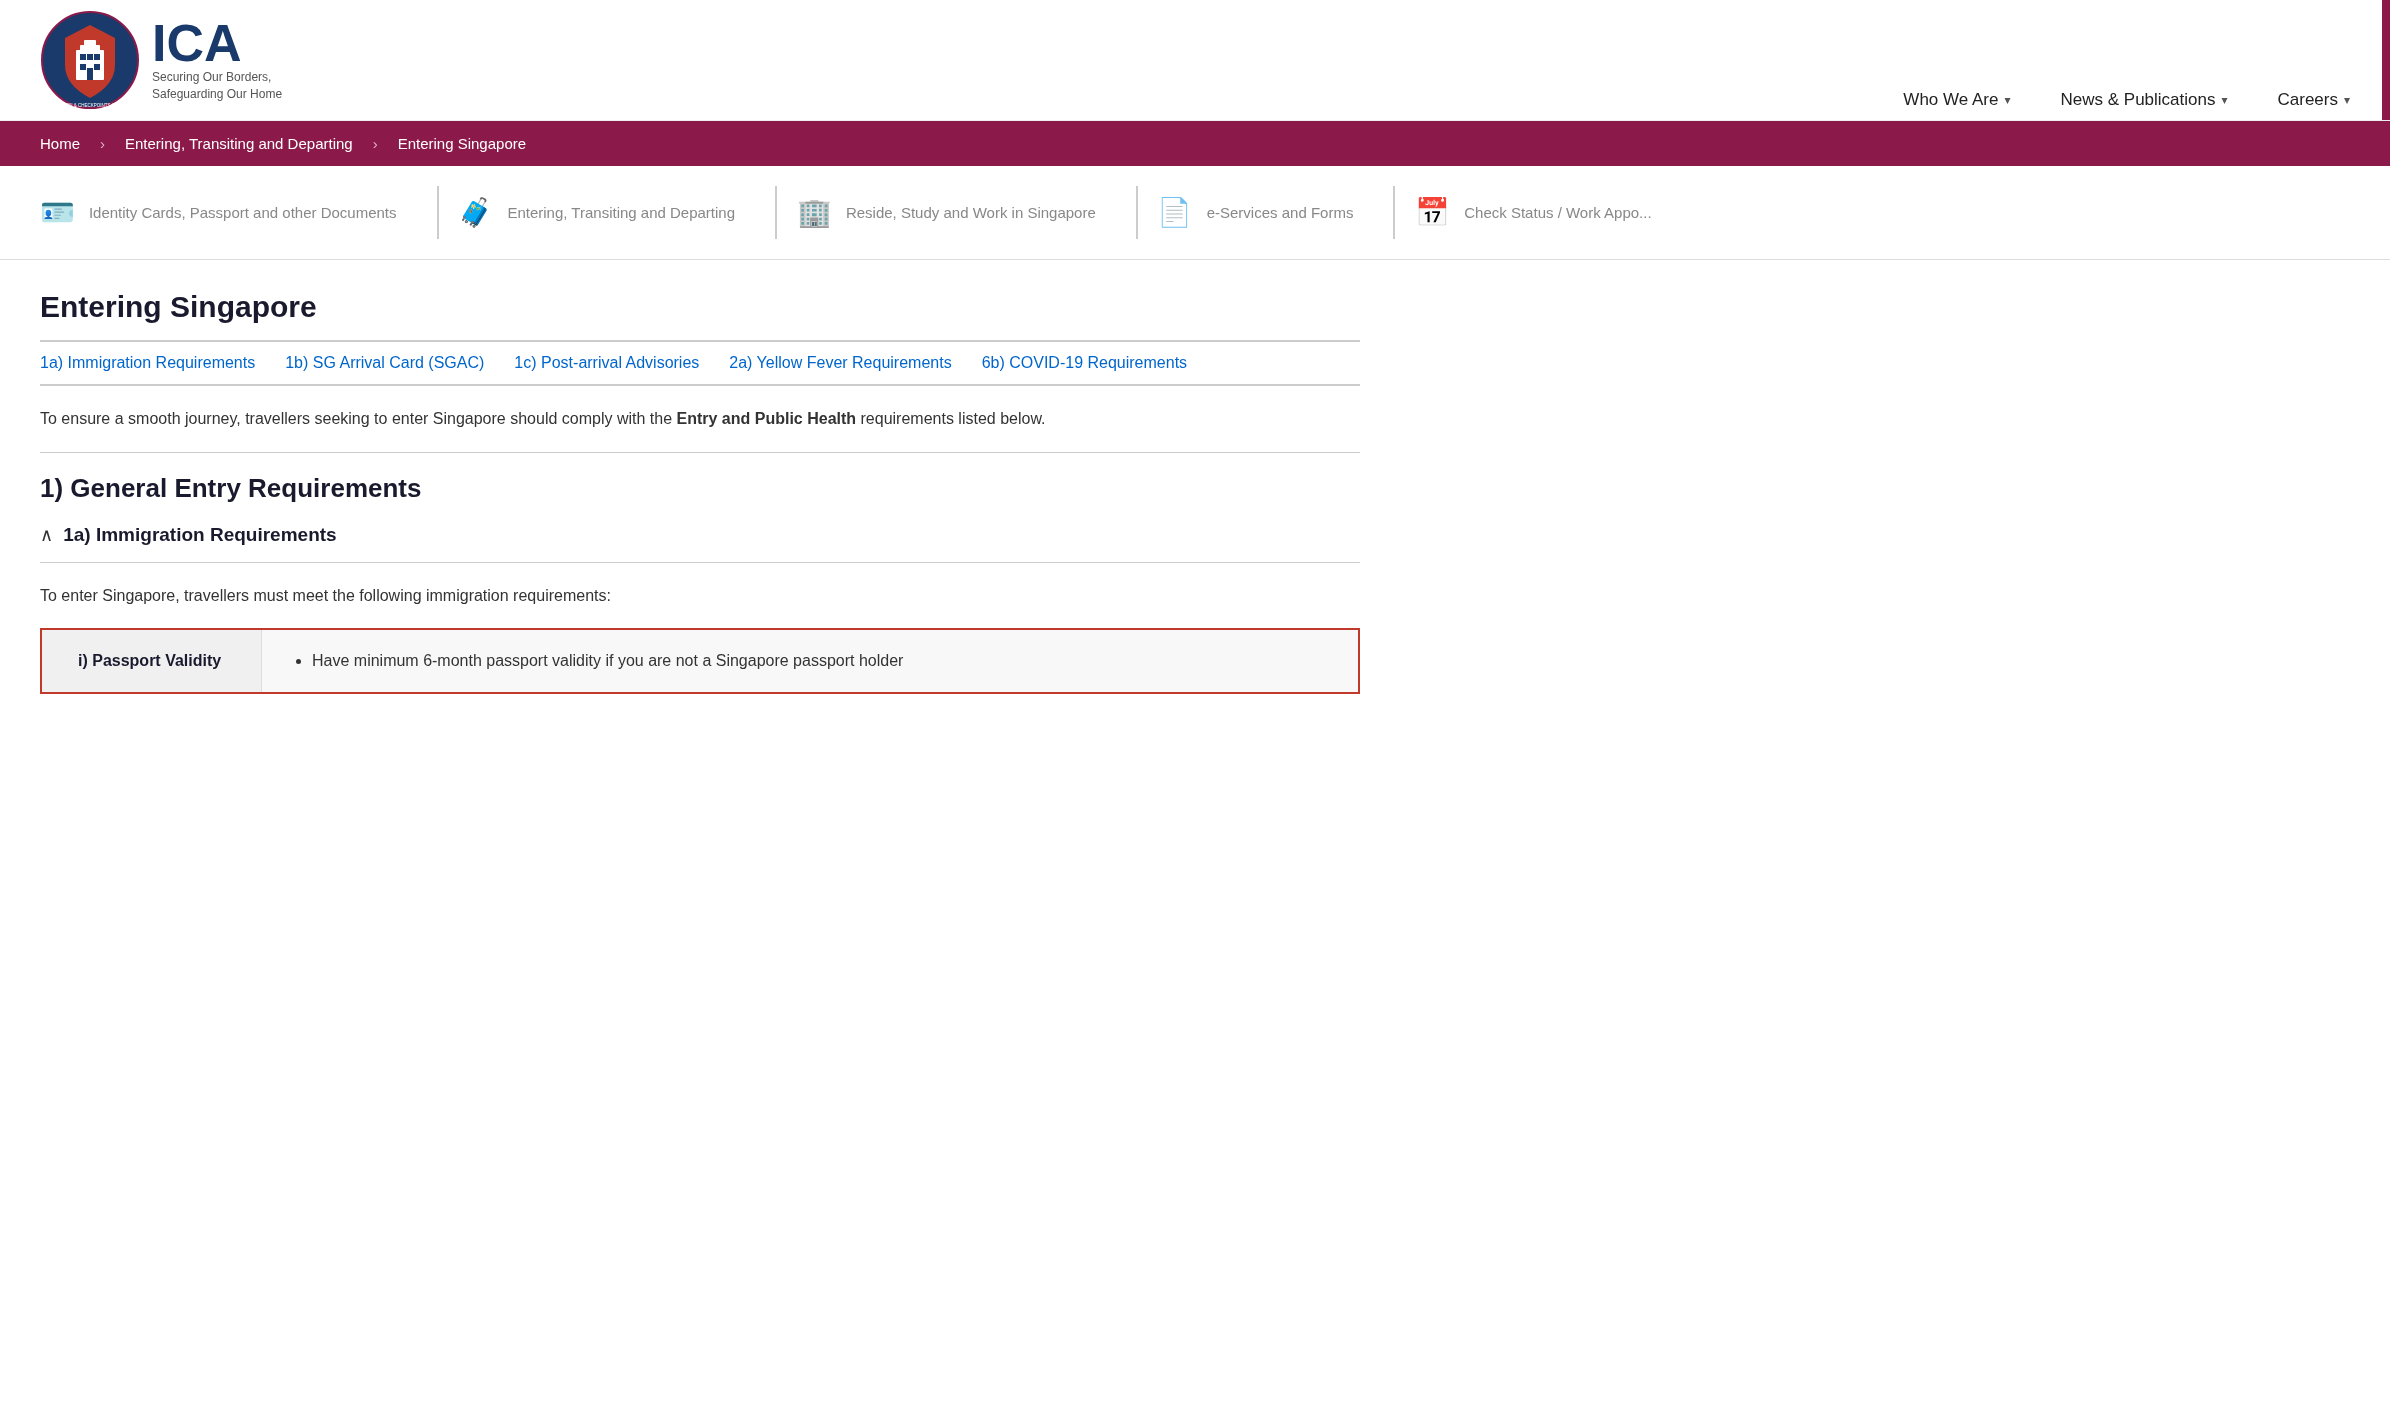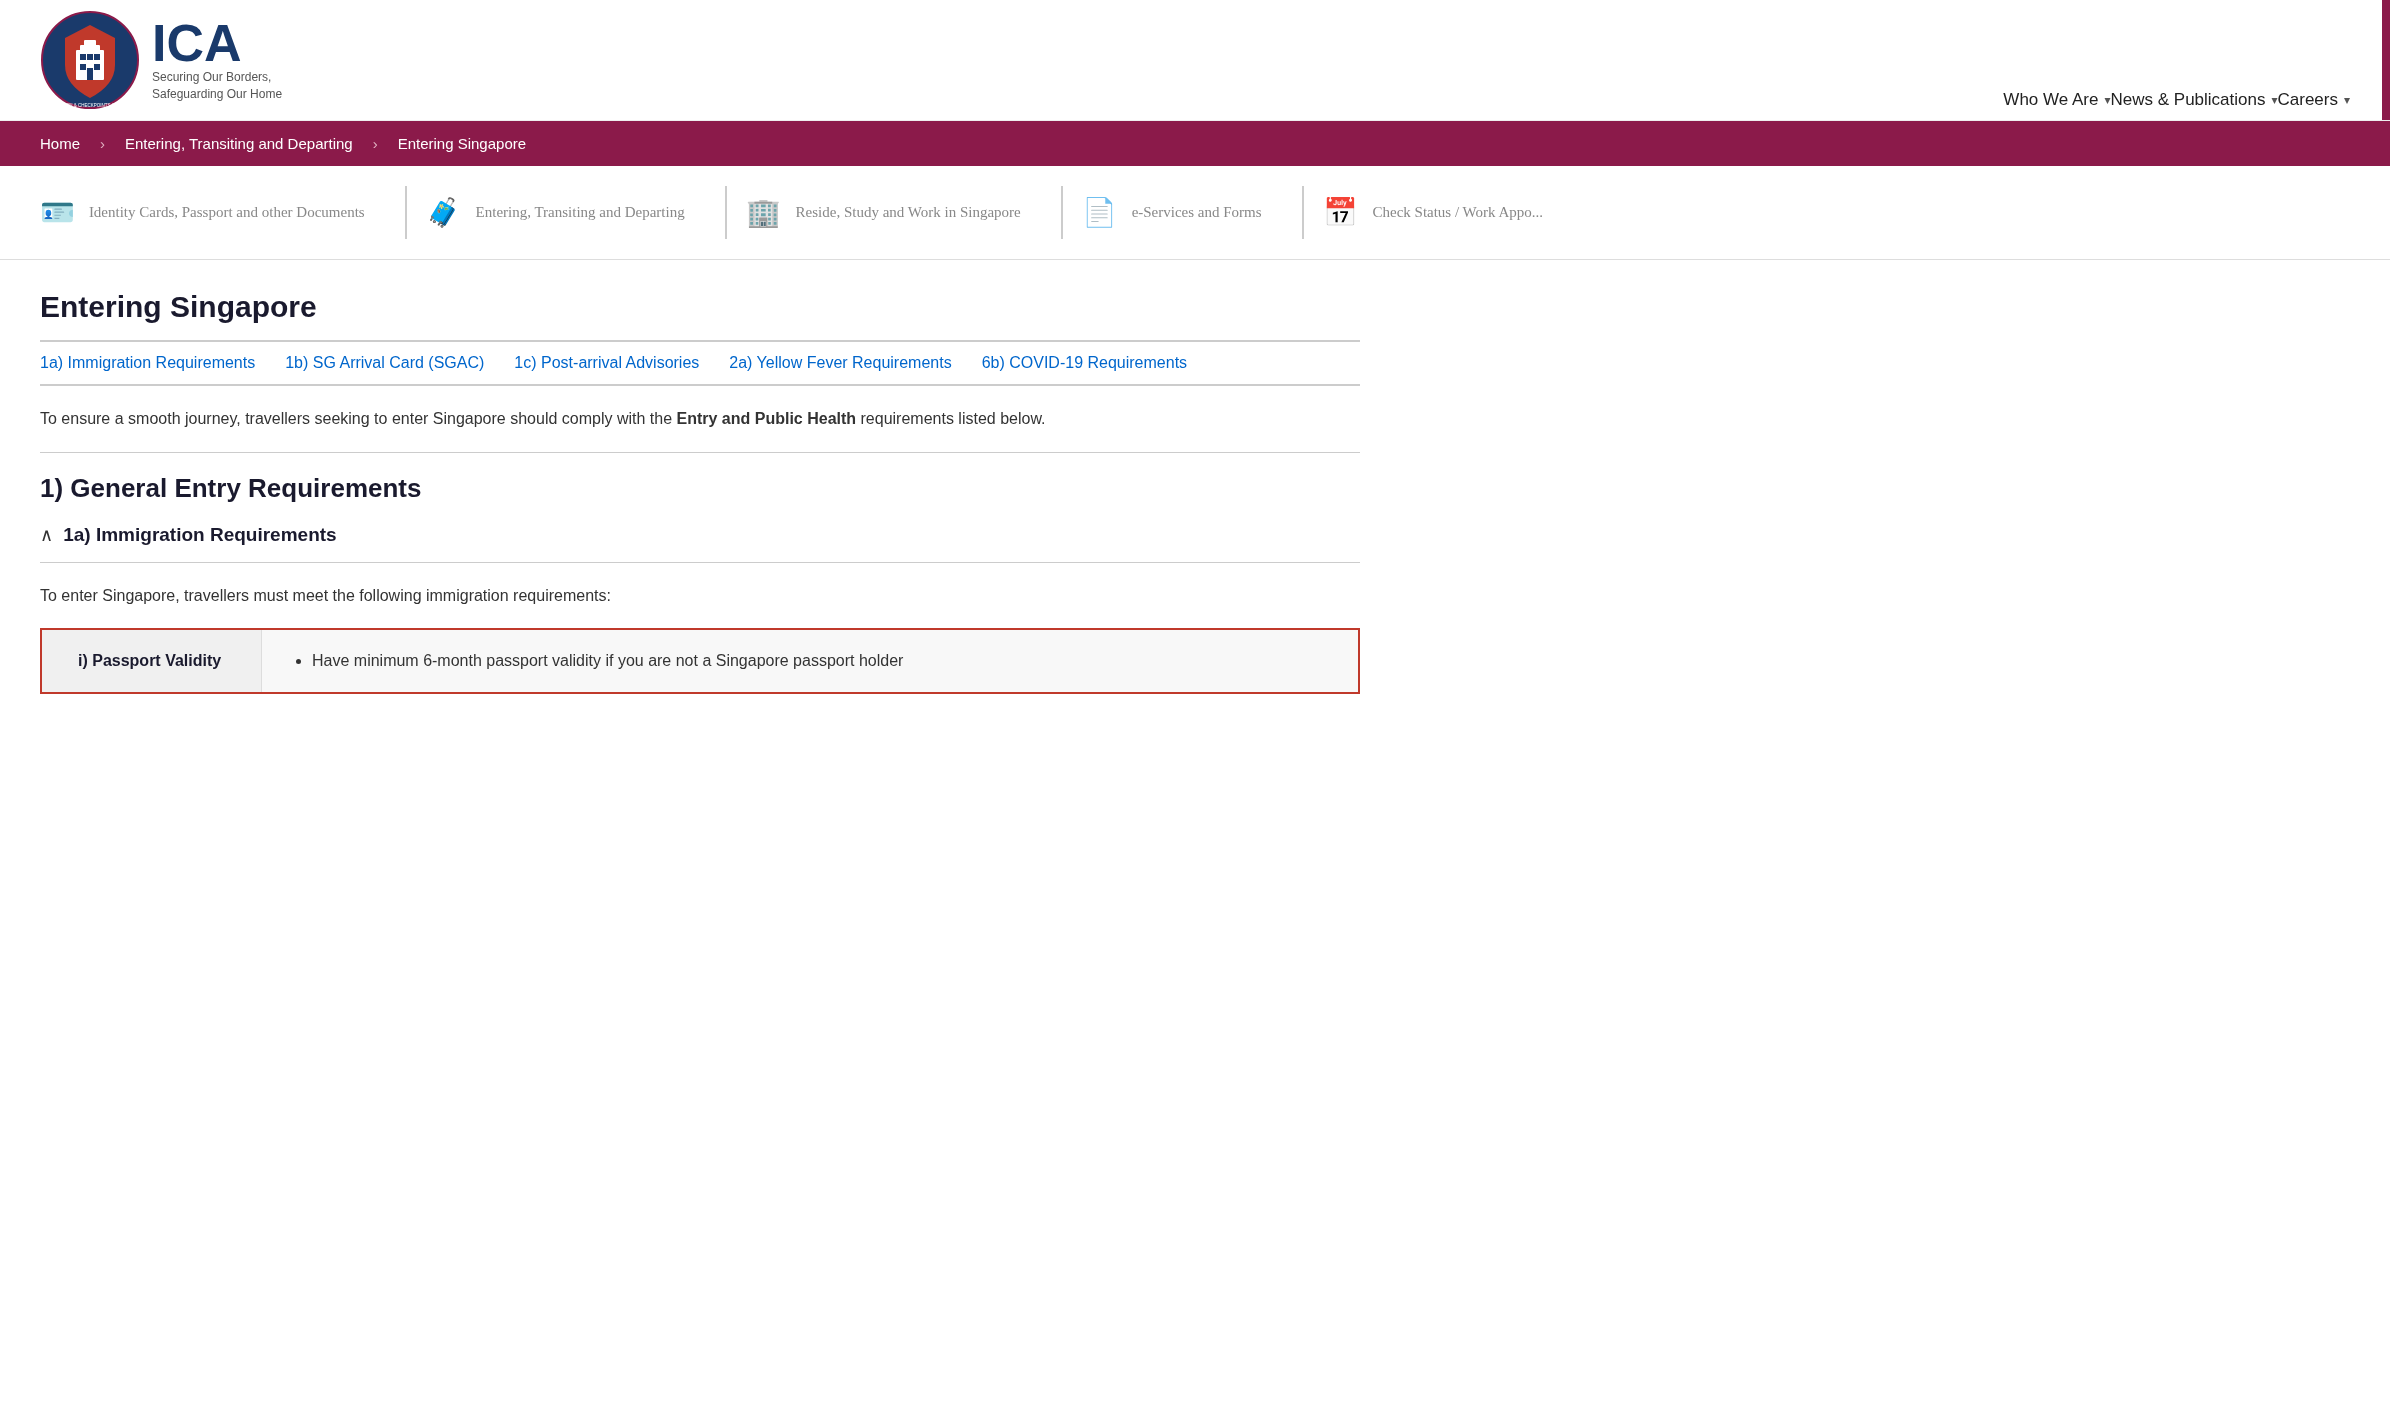--- a/index.html
+++ b/index.html
@@ -31,20 +31,21 @@
       line-height: 1;
     }
     .logo-tagline {
       font-size: 12px;
       color: #555;
       line-height: 1.4;
     }
     .nav-area {
       display: flex;
       align-items: center;
+      gap: 50px;
     }
     .nav-item {
       display: flex;
       align-items: center;
       gap: 6px;
       font-size: 17px;
       color: #222;
       cursor: pointer;
       white-space: nowrap;
     }
@@ -94,21 +95,20 @@
     .subnav-item:first-child {
       border-left: none;
       padding-left: 0;
     }
     .subnav-icon {
       font-size: 28px;
       color: #aaa;
     }
     .subnav-label {
       line-height: 1.3;
-      font-family: Liberation Serif, serif;
     }
 
     
     .main-content {
       padding: 30px 40px;
       max-width: 1400px;
     }
     .page-title {
       font-size: 30px;
       font-weight: 700;

